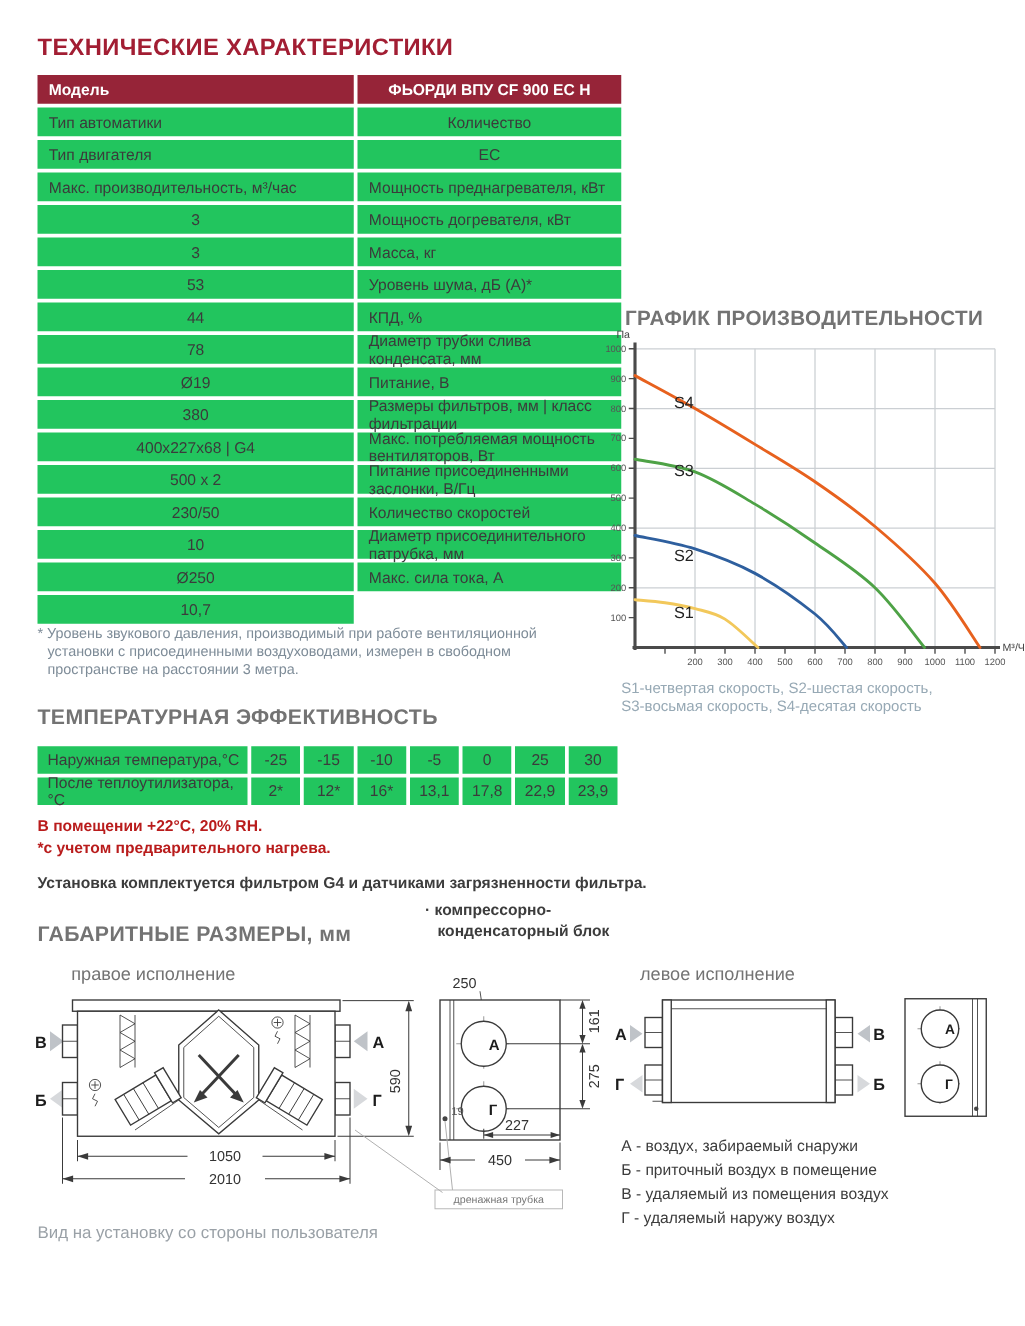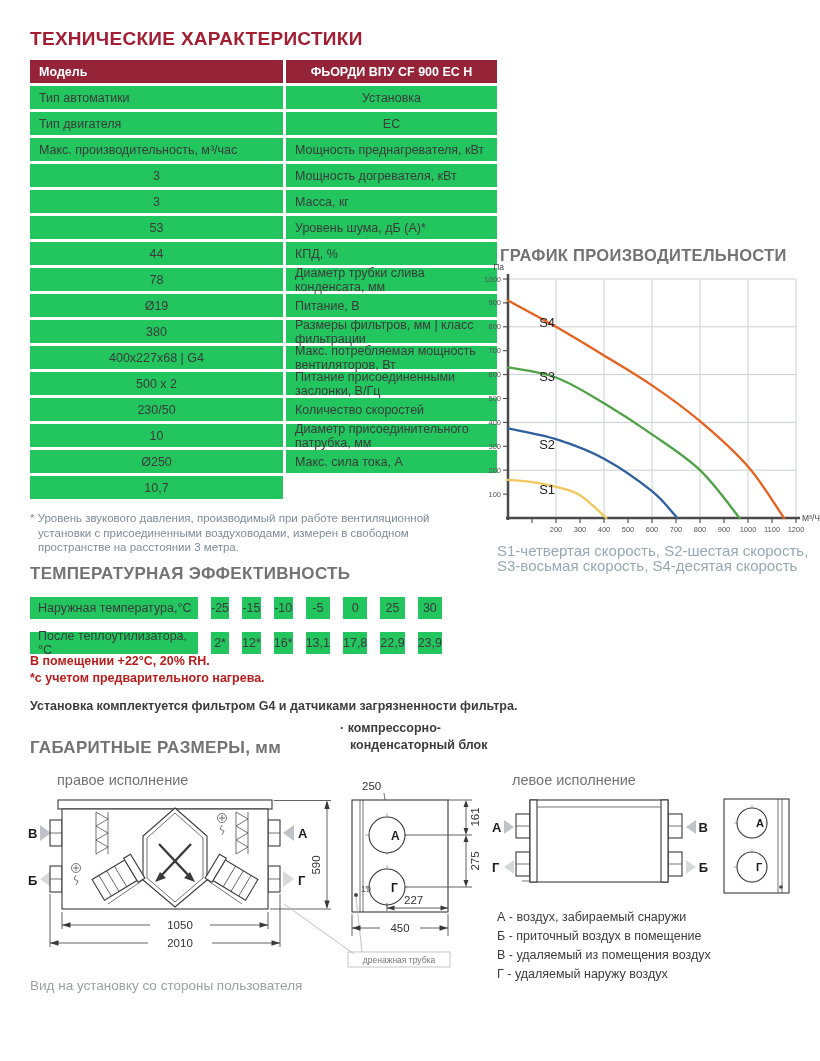--- a/index.html
+++ b/index.html
@@ -13,26 +13,26 @@
   #chart-title{left:500px;top:246px;font-size:16.5px}
   #temp-title{left:30px;top:564px;font-size:17px}
   #dims-title{left:30px;top:738px;font-size:17px}
 
   .spec-table{left:30px;top:60px;width:377px;display:grid;grid-template-columns:253px 211px;gap:3px}
   .cell{background:#22c55e;height:23px;display:flex;align-items:center;font-size:12.5px}
   .cell.lbl{padding-left:9px}
   .cell.val{justify-content:center}
   .cell.head{background:#962438;color:#fff;font-weight:bold}
 
-  #spec-footnote{left:30px;top:511px;width:460px;font-size:11.5px;line-height:14.5px;color:#7e8c98}
+  #spec-footnote{left:30px;top:500px;width:460px;font-size:11.5px;line-height:14.5px;color:#7e8c98}
   #spec-footnote .line:not(:first-child){padding-left:8px}
 
-  #chart-caption{left:497px;top:543px;font-size:15px;line-height:15px;color:#97a9b5}
-
-  .temp-table{left:30px;top:597px;width:390px;display:grid;grid-template-columns:168px repeat(7,1fr);gap:13px}
+  #chart-caption{left:497px;top:543px;font-size:12px;line-height:15px;color:#97a9b5}
+
+  .temp-table{left:30px;top:597px;width:464px;display:grid;grid-template-columns:168px repeat(7,1fr);gap:3px}
   .temp-table .cell{height:22px;font-size:12.5px}
   .temp-table .cell.lbl{padding-left:8px}
 
   #temp-notes{left:30px;top:653px;font-size:12.5px;line-height:16.5px;font-weight:bold;color:#b91c1c}
   #filter-note{left:30px;top:699px;font-size:12.5px;font-weight:bold;color:#3c3c3c}
   #compressor-note{left:340px;top:720px;font-size:12.5px;line-height:17px;font-weight:bold;color:#3c3c3c}
   #compressor-note .line:not(:first-child){padding-left:10px}
 
   #right-view-label{left:57px;top:772px;font-size:14.5px}
   #left-view-label{left:512px;top:772px;font-size:14.5px}
@@ -64,21 +64,21 @@
 </head>
 <body>
 
 <div class="abs sec-title red" id="spec-title">ТЕХНИЧЕСКИЕ ХАРАКТЕРИСТИКИ</div>
 
 <div class="abs spec-table">
   <div class="cell head lbl">Модель</div>
   <div class="cell head val">ФЬОРДИ ВПУ CF 900 EC H</div>
 
 <div class="cell lbl">Тип автоматики</div>
-    <div class="cell val">Установка</div>
+    <div class="cell val">Количество</div>
     <div class="cell lbl">Тип двигателя</div>
     <div class="cell val">ЕС</div>
     <div class="cell lbl">Макс. производительность, м³/час</div>
     <div class="cell lbl">Мощность преднагревателя, кВт</div>
     <div class="cell val">3</div>
     <div class="cell lbl">Мощность догревателя, кВт</div>
     <div class="cell val">3</div>
     <div class="cell lbl">Масса, кг</div>
     <div class="cell val">53</div>
     <div class="cell lbl">Уровень шума, дБ (А)*</div>

